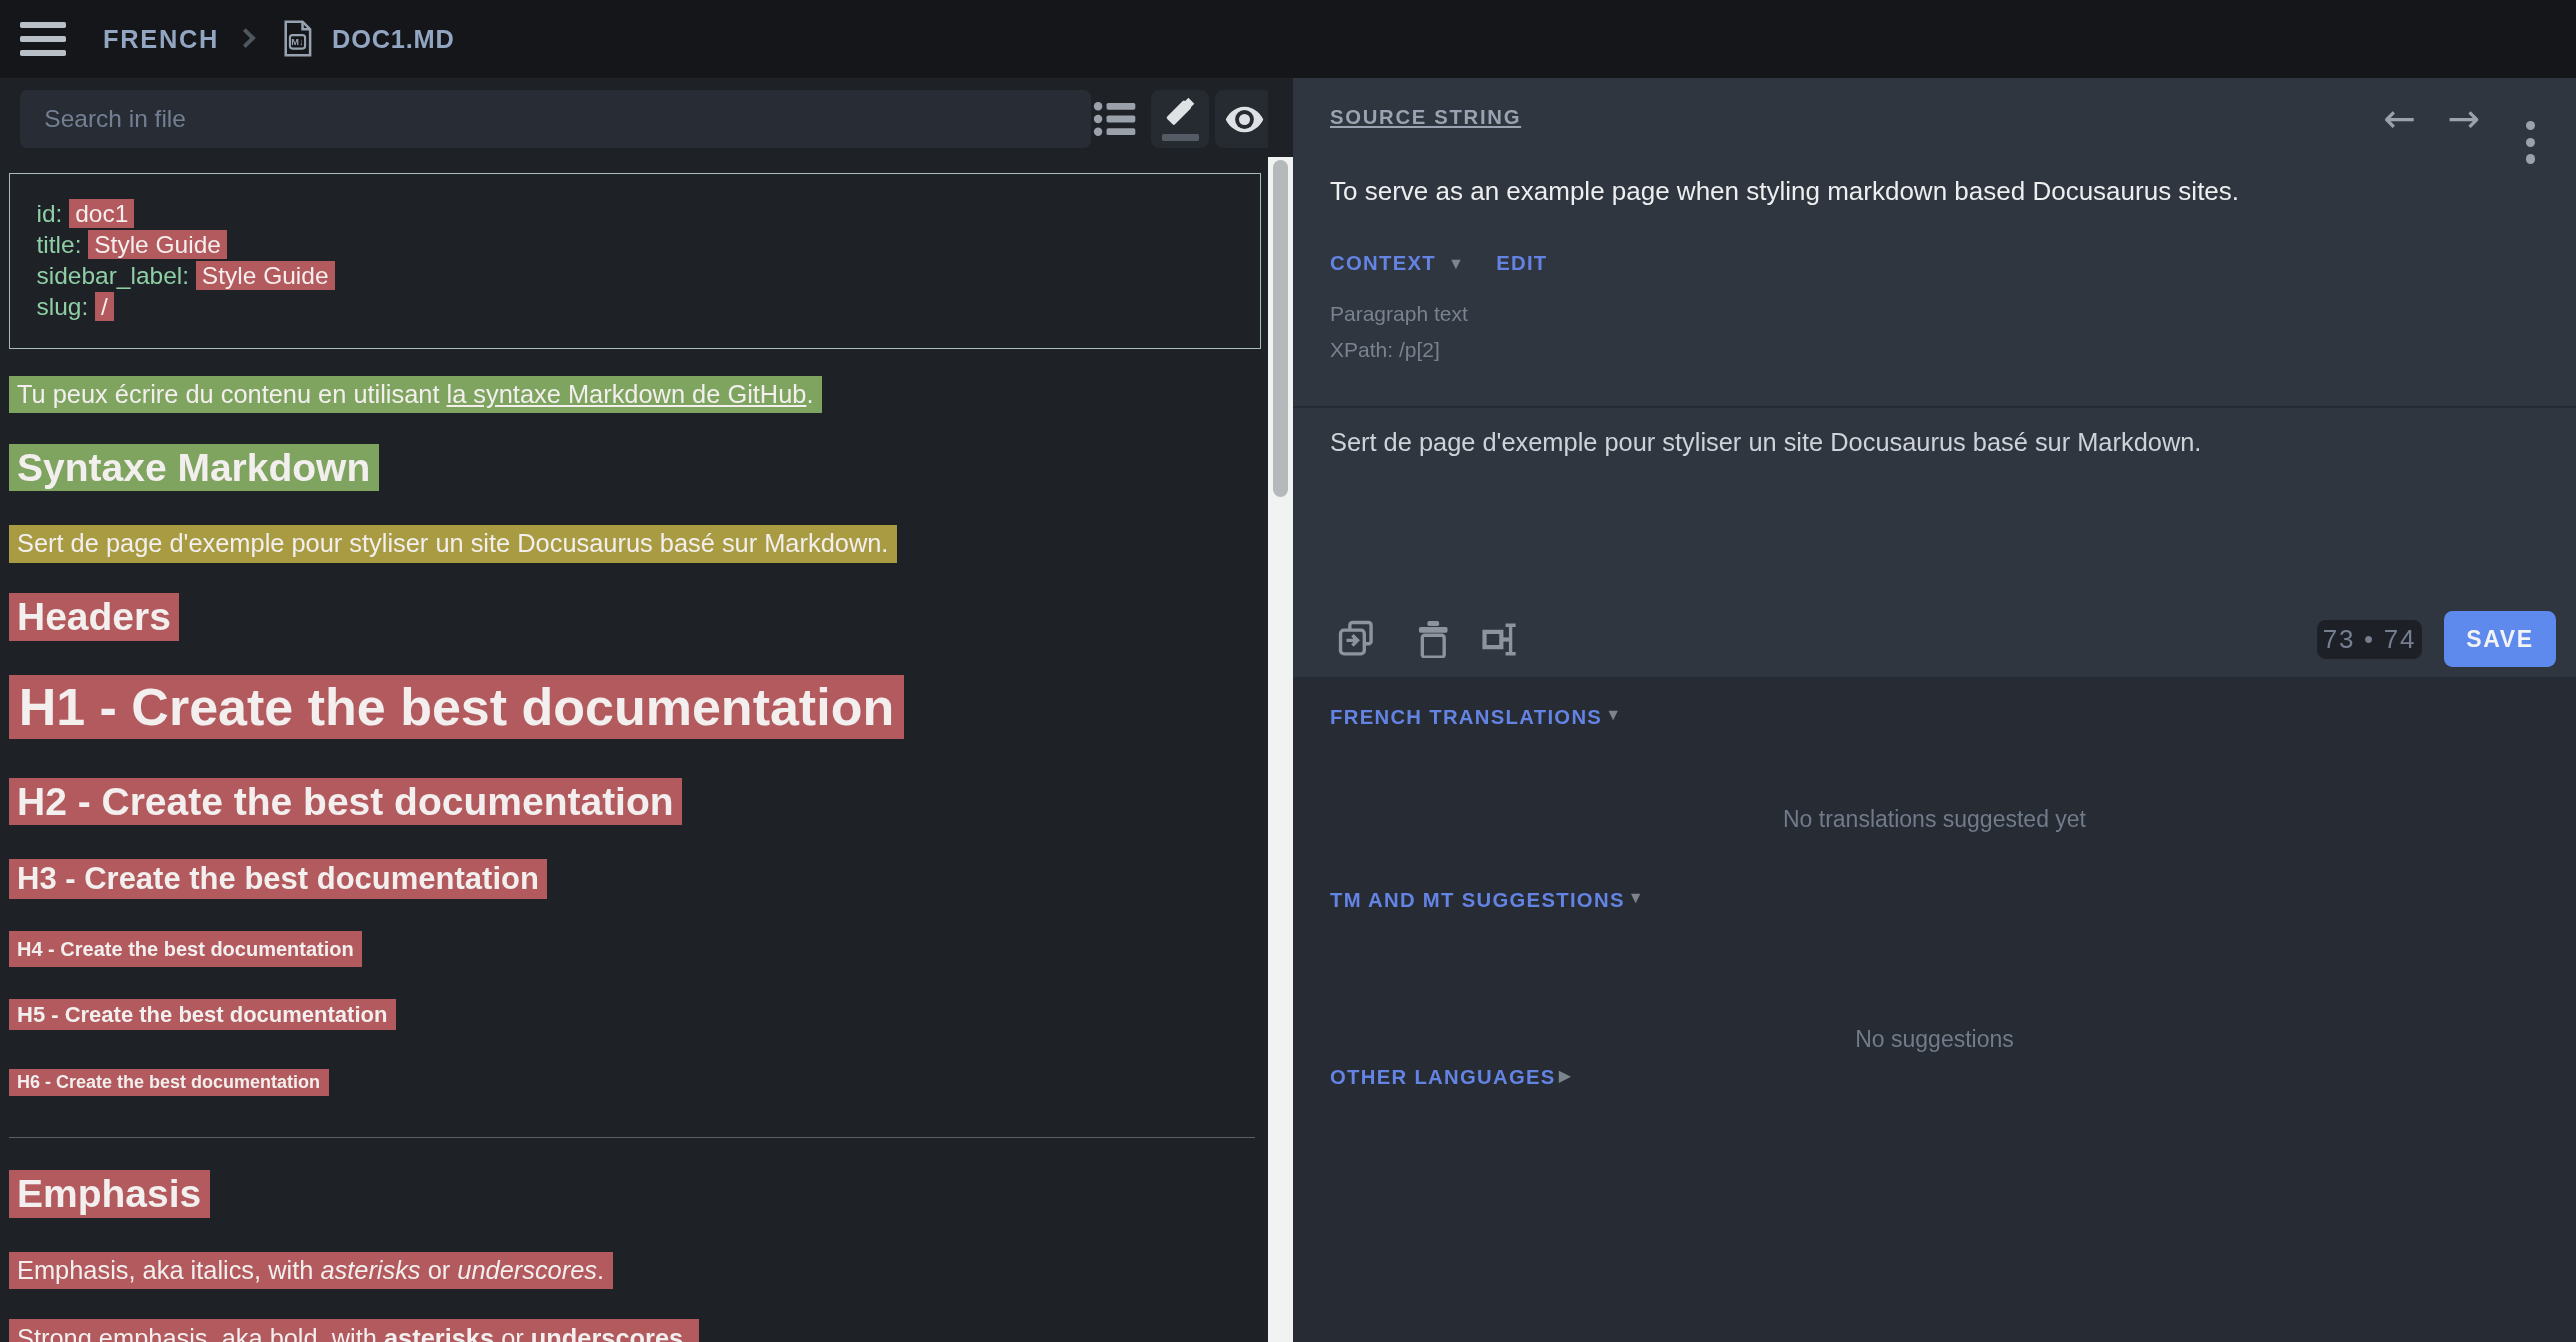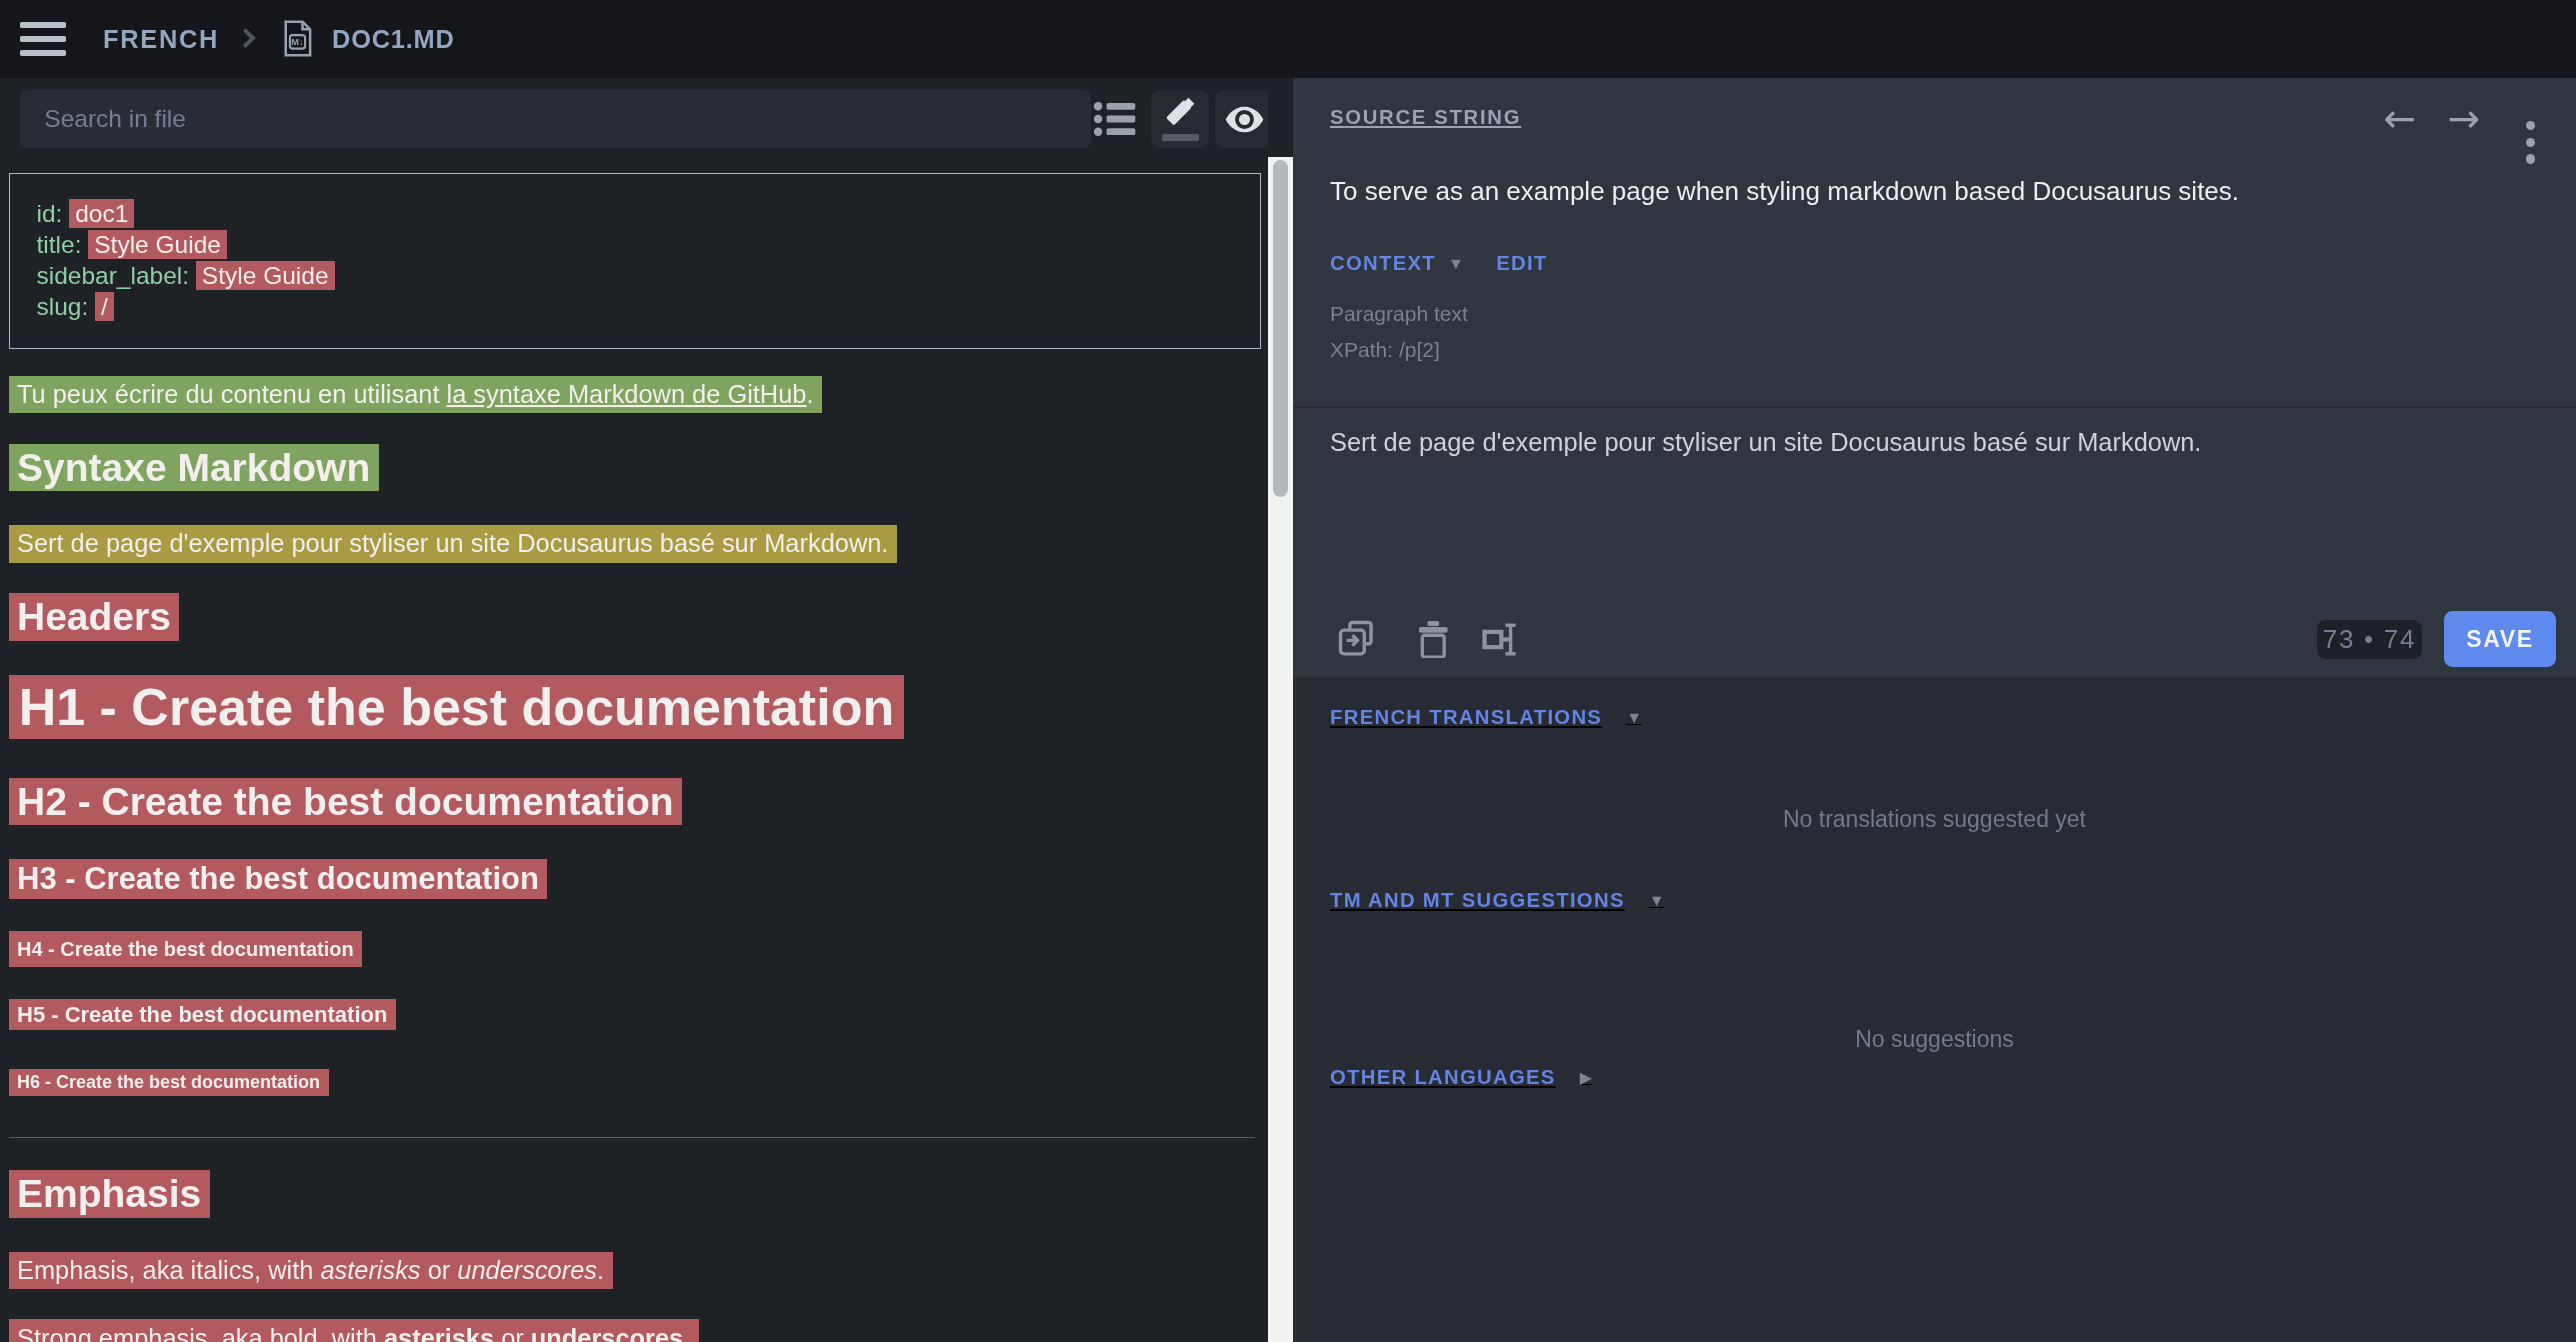--- a/index.html
+++ b/index.html
@@ -117,21 +117,21 @@
   .tb-copy{left:41px;}
   .tb-del{left:117px;}
   .tb-char{left:184px;}
 
   .counter-badge{position:absolute;left:1024px;top:542px;width:105px;height:39px;background:var(--badge-bg);
     border-radius:8.5px;color:#767f8f;font-size:26px;display:flex;align-items:center;justify-content:center;letter-spacing:1.7px;}
   .save-btn{position:absolute;left:1151px;top:533px;width:112px;height:56px;background:var(--save);
     border:none;border-radius:8.5px;color:#f2f3f5;font-size:23px;font-weight:bold;letter-spacing:1.7px;cursor:pointer;
     font-family:"Liberation Sans","DejaVu Sans",sans-serif;}
 
-  .sec-head{position:absolute;left:37px;display:flex;align-items:center;gap:24px;text-decoration:underline;}
+  .sec-head{position:absolute;left:37px;display:flex;gap:3px;}
   .sec-translations{top:628px;}
   .sec-tm{top:811px;}
   .sec-other{top:988px;}
   .empty-msg{position:absolute;left:0;width:100%;text-align:center;font-size:23px;color:#727b89;}
   .empty-1{top:728px;}
   .empty-2{top:948px;}
 
   svg{display:block;}
 </style>
 </head>

